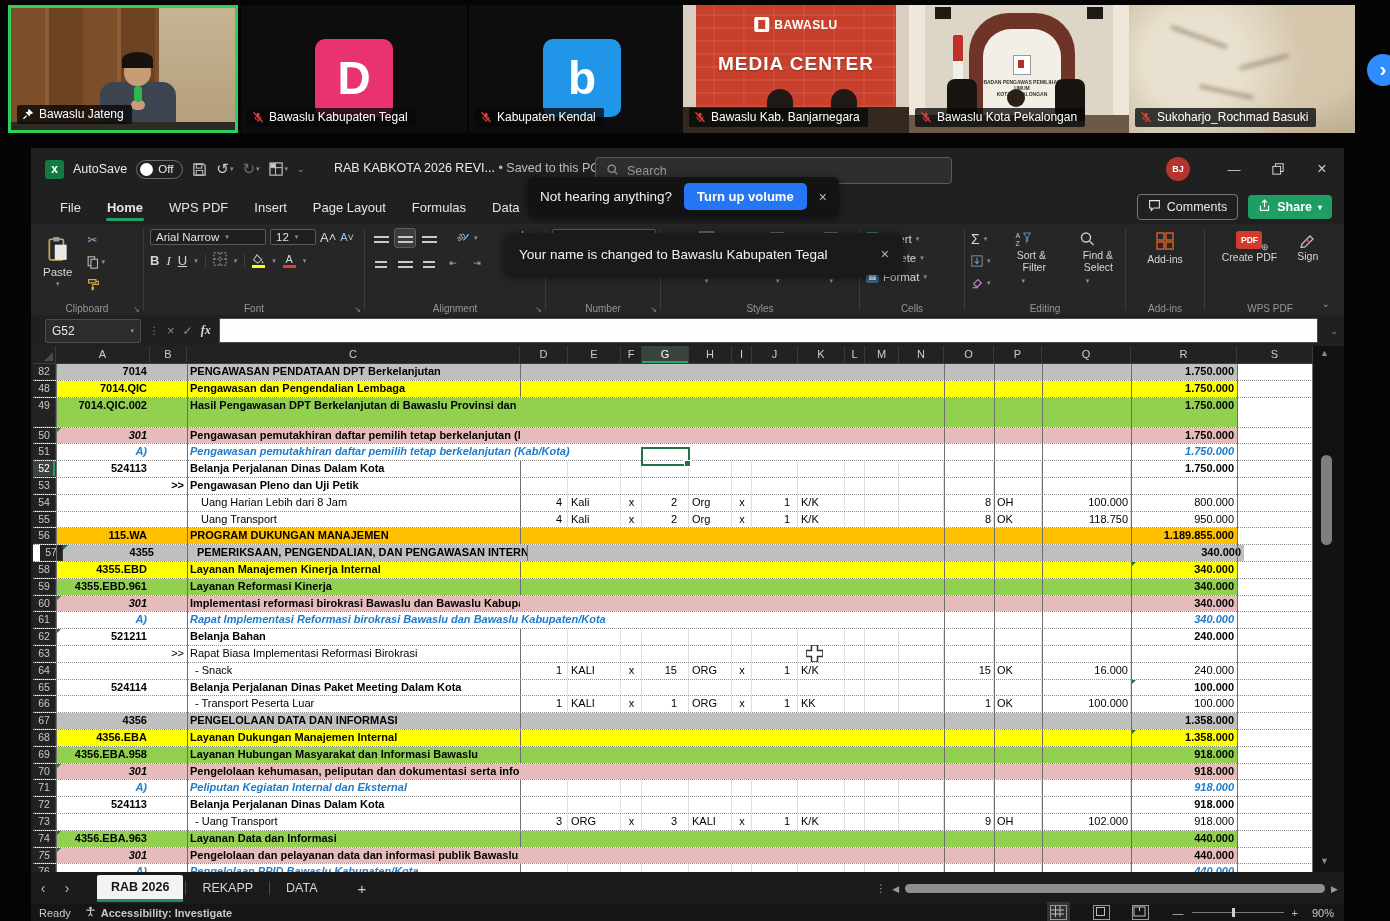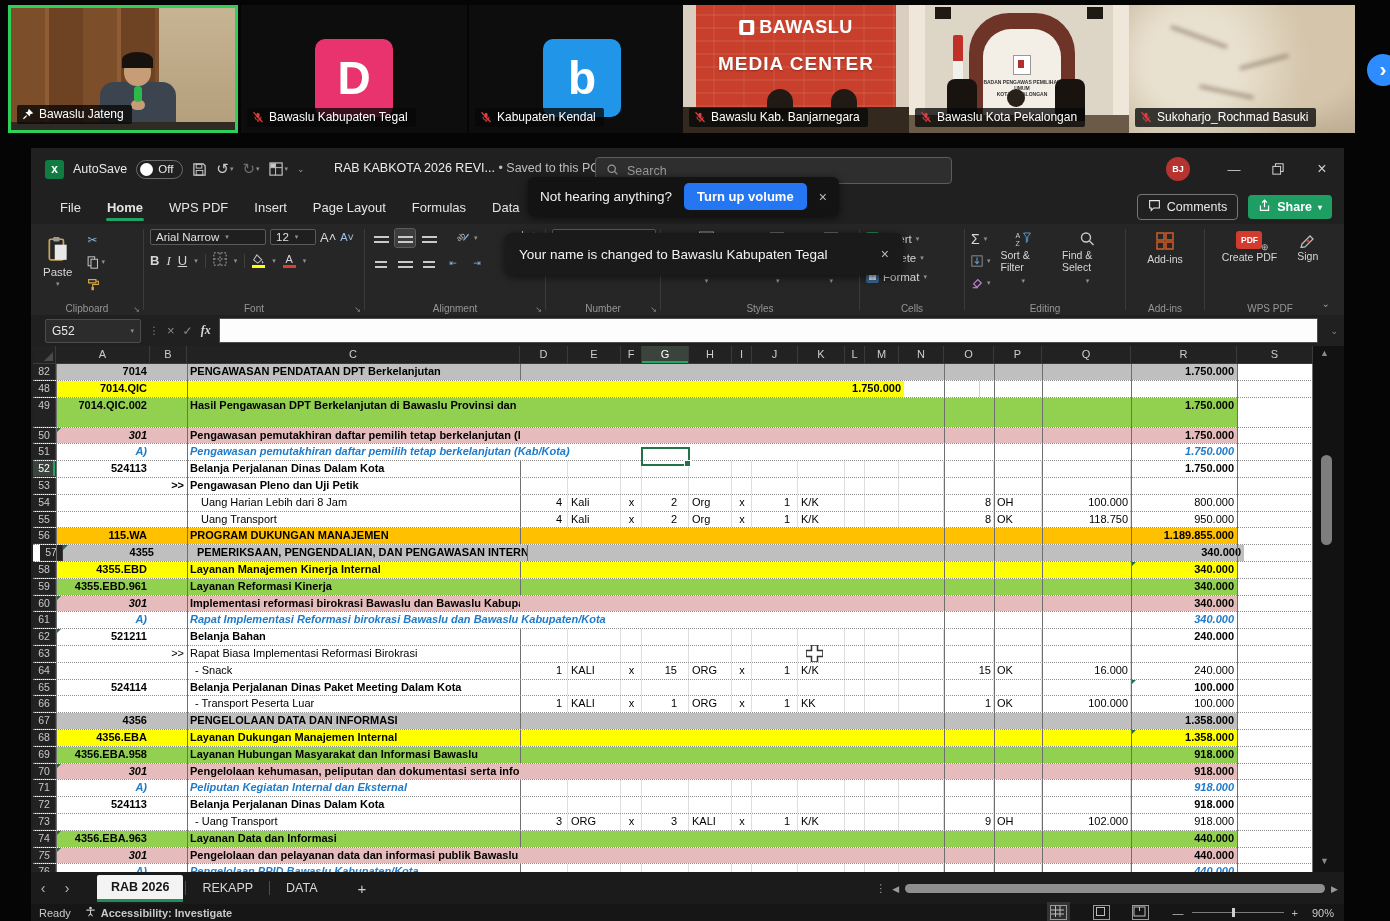--- a/index.html
+++ b/index.html
@@ -24,21 +24,21 @@
   .person .hair{position:absolute;left:26px;top:-4px;width:31px;height:16px;border-radius:50% 50% 0 0;background:#17120e}
   .person .body{position:absolute;left:4px;top:26px;width:76px;height:54px;border-radius:14px 14px 0 0;background:#3c4450}
   .person .mic{position:absolute;left:38px;top:30px;width:8px;height:16px;border-radius:4px;background:#2db84a}
   .person .hand{position:absolute;left:35px;top:44px;width:14px;height:10px;border-radius:5px;background:#c69d76}
   .mc-wall{position:absolute;inset:0;background:#c8402c}
   .mc-wall .tex{position:absolute;inset:0;background:repeating-linear-gradient(0deg,rgba(255,255,255,.07) 0 2px,transparent 2px 13px),repeating-linear-gradient(90deg,rgba(255,255,255,.05) 0 2px,transparent 2px 30px)}
   .mc-edge{position:absolute;top:0;width:13px;height:100%;background:#d9cec0}
   .mc-logo{position:absolute;top:12px;left:50%;transform:translateX(-50%);display:flex;gap:5px;align-items:center}
   .mc-cube{width:15px;height:15px;background:#fff;border-radius:2px;position:relative}
   .mc-cube::after{content:"";position:absolute;left:4px;top:3px;width:7px;height:9px;background:#c8402c}
-  .mc-brand{color:#fff;font-weight:bold;font-size:18px;letter-spacing:.5px}
+  .mc-brand{color:#fff;font-weight:bold;font-size:12px;letter-spacing:.5px}
   .mc-head{position:absolute;top:48px;width:100%;text-align:center;color:#fff;font-weight:bold;font-size:19px;letter-spacing:1px;text-shadow:0 1px 2px rgba(0,0,0,.3)}
   .mc-desk{position:absolute;bottom:0;width:100%;height:26px;background:#34291f}
   .mc-p{position:absolute;bottom:18px;width:26px;height:26px;border-radius:50% 50% 0 0;background:#211a14}
   .pk-wall{position:absolute;inset:0;background:#ddd6c6}
   .pk-col{position:absolute;top:0;width:16px;height:100%;background:#efe8da}
   .pk-arch{position:absolute;left:60px;top:8px;width:106px;height:120px;background:#6e3428;border-radius:40px 40px 0 0}
   .pk-inner{position:absolute;left:14px;top:16px;width:78px;height:104px;background:#f3efe6;border-radius:28px 28px 0 0;text-align:center}
   .pk-cube{width:16px;height:18px;margin:26px auto 4px;background:#fff;border:1px solid #999;position:relative}
   .pk-cube::after{content:"";position:absolute;left:4px;top:4px;width:6px;height:8px;background:#b03030}
   .pk-txt{font-size:5px;font-weight:bold;color:#333;line-height:6px}
@@ -87,21 +87,21 @@
   .glabel{position:absolute;bottom:1px;left:0;right:0;text-align:center;font-size:10px;color:#969696}
   .launch{position:absolute;bottom:1px;right:3px;font-size:8px;color:#8a8a8a}
   .vdiv{width:1px;background:#3b3b3b;margin:5px 0;flex:0 0 auto}
   .bigbtn{display:flex;flex-direction:column;align-items:center;justify-content:center;gap:2px;font-size:11.5px;padding:2px 6px;border-radius:3px}
   .mini{display:flex;align-items:center;gap:2px;height:22px;font-size:12px;padding:0 3px}
   .selbox{background:#1f1f1f;border:1px solid #5a5a5a;border-radius:2px;font-size:11.5px;padding:1px 5px;display:flex;align-items:center;gap:6px;color:#e0e0e0}
   .ibar{width:15px;height:13px;background:repeating-linear-gradient(0deg,#c9c9c9 0 2px,transparent 2px 5px)}
   .ibar.l{background:repeating-linear-gradient(0deg,#c9c9c9 0 2px,transparent 2px 5px);width:12px}
   .albtn{width:20px;height:18px;display:flex;align-items:center;justify-content:center;border-radius:2px}
   .albtn.on{background:#3d3d3d;outline:1px solid #5c5c5c}
-  .stybtn{display:flex;flex-direction:column;align-items:center;font-size:10.5px;line-height:12px;text-align:left;gap:2px;padding:2px 6px}
+  .stybtn{display:flex;flex-direction:column;align-items:center;font-size:10.5px;line-height:12px;text-align:right;gap:2px;padding:2px 6px}
   .rowbtn{display:flex;align-items:center;gap:4px;font-size:11.5px;height:19px}
   .sq{width:13px;height:13px;border-radius:2px;flex:0 0 auto}
   .pdfbadge{width:26px;height:18px;background:#d23b2e;border-radius:3px;color:#fff;font-size:8.5px;font-weight:bold;display:flex;align-items:center;justify-content:center}
   .chev{color:#8f8f8f;font-size:7px}
 
   
   .fbar{position:absolute;top:167px;left:0;right:0;height:31px;display:flex;align-items:center;background:#202020;padding-left:14px;gap:8px}
   .namebox{width:82px;height:22px;background:#2c2c2c;border:1px solid #4c4c4c;border-radius:2px;color:#e8e8e8;font-size:12px;display:flex;align-items:center;justify-content:space-between;padding:0 6px}
   .fico{color:#8a8a8a;font-size:12px}
   .fxin{flex:1;height:23px;background:#fdfdfd;border:1px solid #4c4c4c;margin-right:4px}
@@ -725,20 +725,21 @@
         <div class="gc r clip" style="width: 50px; background: rgb(191, 191, 191);"></div>
         <div class="gc clip" style="width: 48px; background: rgb(191, 191, 191);"></div>
         <div class="gc r clip" style="width: 89px; background: rgb(191, 191, 191);"></div>
         <div class="gc r clip" style="width: 106px; background: rgb(191, 191, 191);">1.750.000</div>
         <div class="gc" style="width: 76px; background: rgb(255, 255, 255); box-shadow: rgb(207, 207, 207) -1px 0px 0px inset;"></div>
       </div>
       <div class="grow b" style="height: 16.8px;">
         <div class="rh" style="line-height: 15.8px;">48</div>
         <div class="gc r clip" style="width: 94px; background: rgb(255, 255, 0);">7014.QIC</div>
         <div class="gc r clip" style="width: 37px; background: rgb(255, 255, 0);"></div>
+        <div class="gc" style="width: 333px; background: rgb(255, 255, 0);">Pengawasan dan Pengendalian Lembaga</div>
         <div class="gc r clip" style="width: 48px; background: rgb(255, 255, 0); padding-right: 6px; border-left: 1px solid rgb(111, 111, 111);"></div>
         <div class="gc clip" style="width: 53px; background: rgb(255, 255, 0);"></div>
         <div class="gc c clip" style="width: 21px; background: rgb(255, 255, 0);"></div>
         <div class="gc r clip" style="width: 47px; background: rgb(255, 255, 0); padding-right: 12px;"></div>
         <div class="gc clip" style="width: 43px; background: rgb(255, 255, 0);"></div>
         <div class="gc c clip" style="width: 20px; background: rgb(255, 255, 0);"></div>
         <div class="gc r clip" style="width: 46px; background: rgb(255, 255, 0); padding-right: 8px;"></div>
         <div class="gc clip" style="width: 47px; background: rgb(255, 255, 0);"></div>
         <div class="gc clip" style="width: 20px; background: rgb(255, 255, 0);"></div>
         <div class="gc clip" style="width: 34px; background: rgb(255, 255, 0);"></div>

